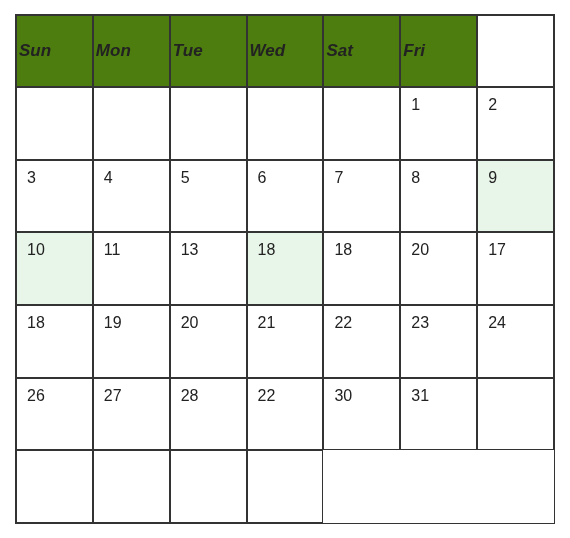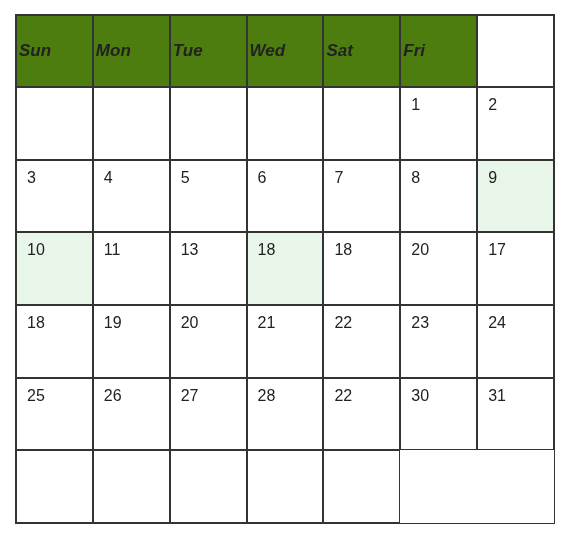--- a/index.html
+++ b/index.html
@@ -92,21 +92,20 @@
     <div class="day-cell">18</div>
     <div class="day-cell">20</div>
     <div class="day-cell">17</div>
     <div class="day-cell">18</div>
     <div class="day-cell">19</div>
     <div class="day-cell">20</div>
     <div class="day-cell">21</div>
     <div class="day-cell">22</div>
     <div class="day-cell">23</div>
     <div class="day-cell">24</div>
-    <div class="day-cell">25</div>
     <div class="day-cell">26</div>
     <div class="day-cell">27</div>
     <div class="day-cell">28</div>
     <div class="day-cell">22</div>
     <div class="day-cell">30</div>
     <div class="day-cell">31</div>
     <div class="day-cell empty"></div>
     <div class="day-cell empty"></div>
     <div class="day-cell empty"></div>
     <div class="day-cell empty"></div>

